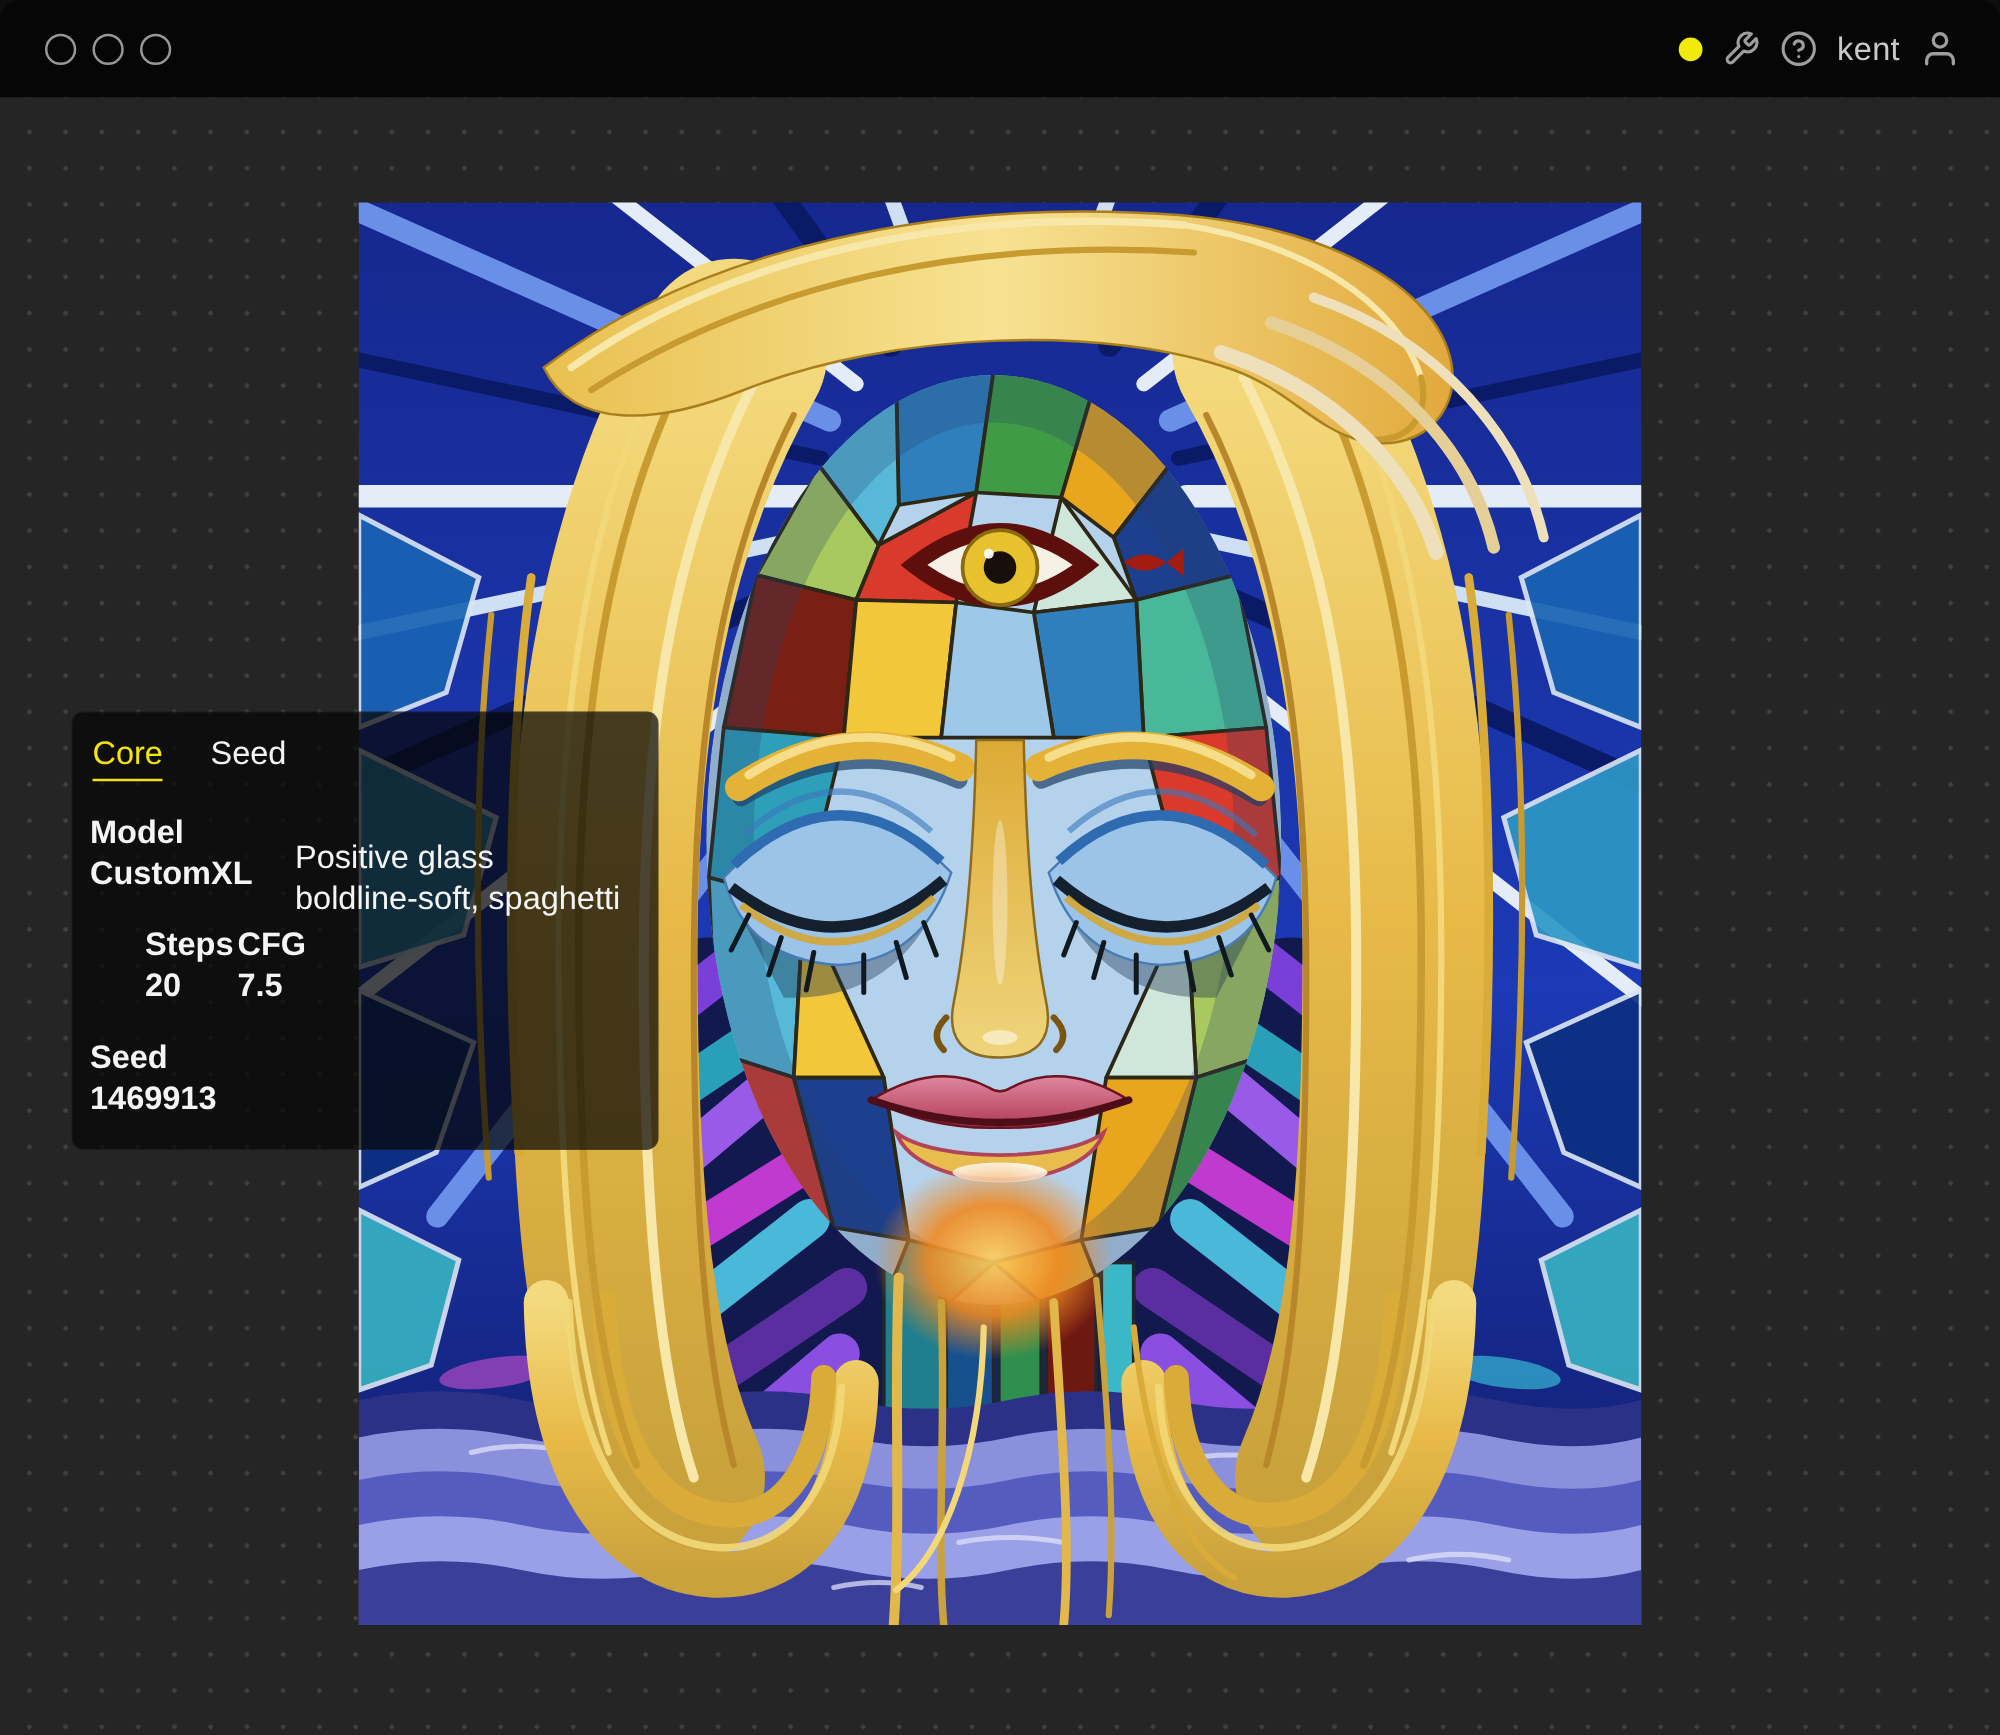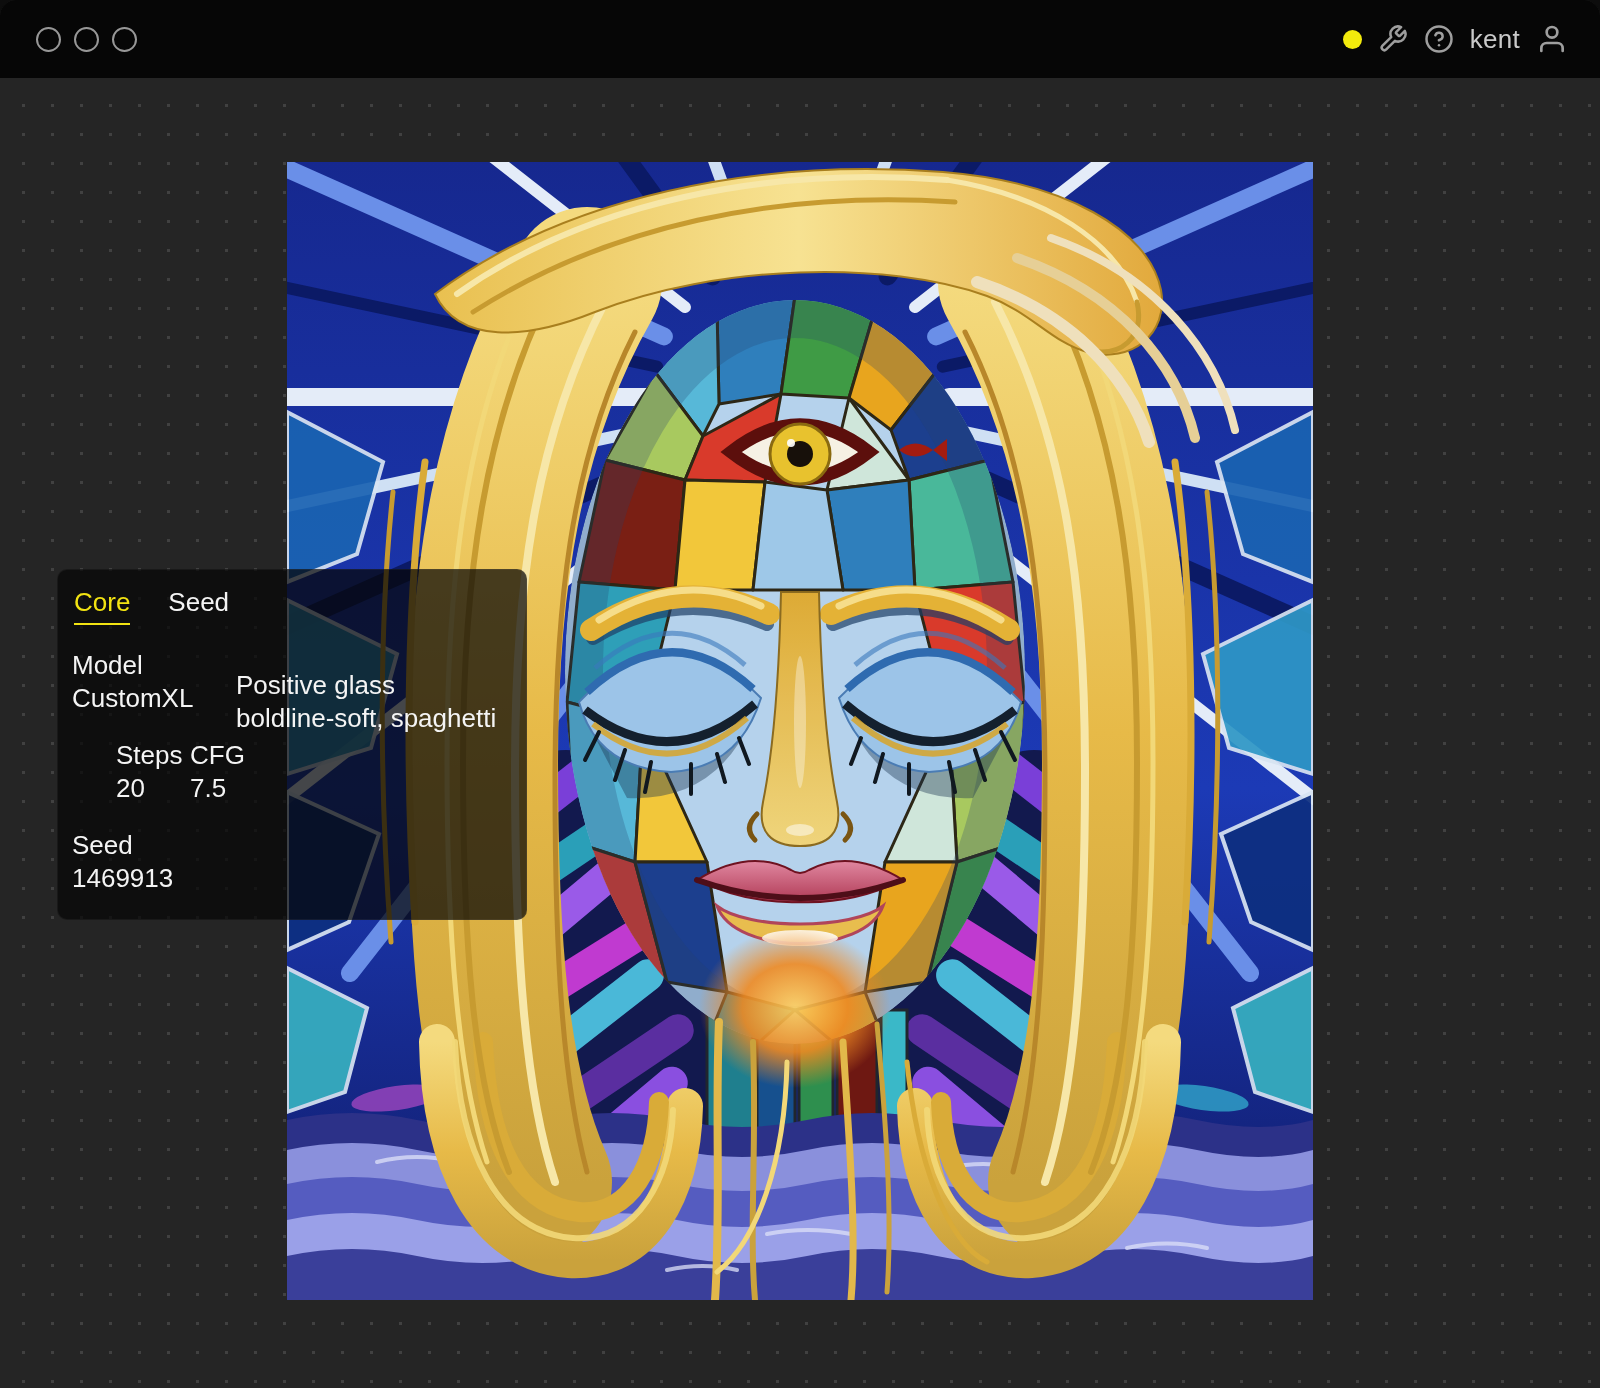--- a/index.html
+++ b/index.html
@@ -28,21 +28,21 @@
 
   
   .metadata-panel{position:absolute;left:57px;top:491px;width:470px;min-height:328px;
     box-sizing:border-box;background:rgba(5,5,5,.72);border:1px solid rgba(255,255,255,.05);
     border-radius:10px;padding:16px 16px 24px 14px;color:#f4f4f4;font-size:26px;line-height:33px;}
   .tabs{display:flex;gap:38px;margin:0 0 24px 2px;}
   .tab{color:#f4f4f4;padding-bottom:4px;cursor:pointer;}
   .tab.active{color:var(--accent);border-bottom:2.5px solid var(--accent);}
   .panel-grid{display:flex;gap:22px;}
   .col{display:flex;flex-direction:column;}
-  .col.left{width:142px;flex:none;gap:24px;}
+  .col.left{width:142px;flex:none;gap:24px;font-weight:bold;}
   .col.right{flex:1;gap:20px;}
   .field-row{display:flex;margin-left:44px;}
   .field-row .field:first-child{width:74px;flex:none;}
 </style>
 </head>
 <body>
 
 <div class="window">
 
   <header class="titlebar">

